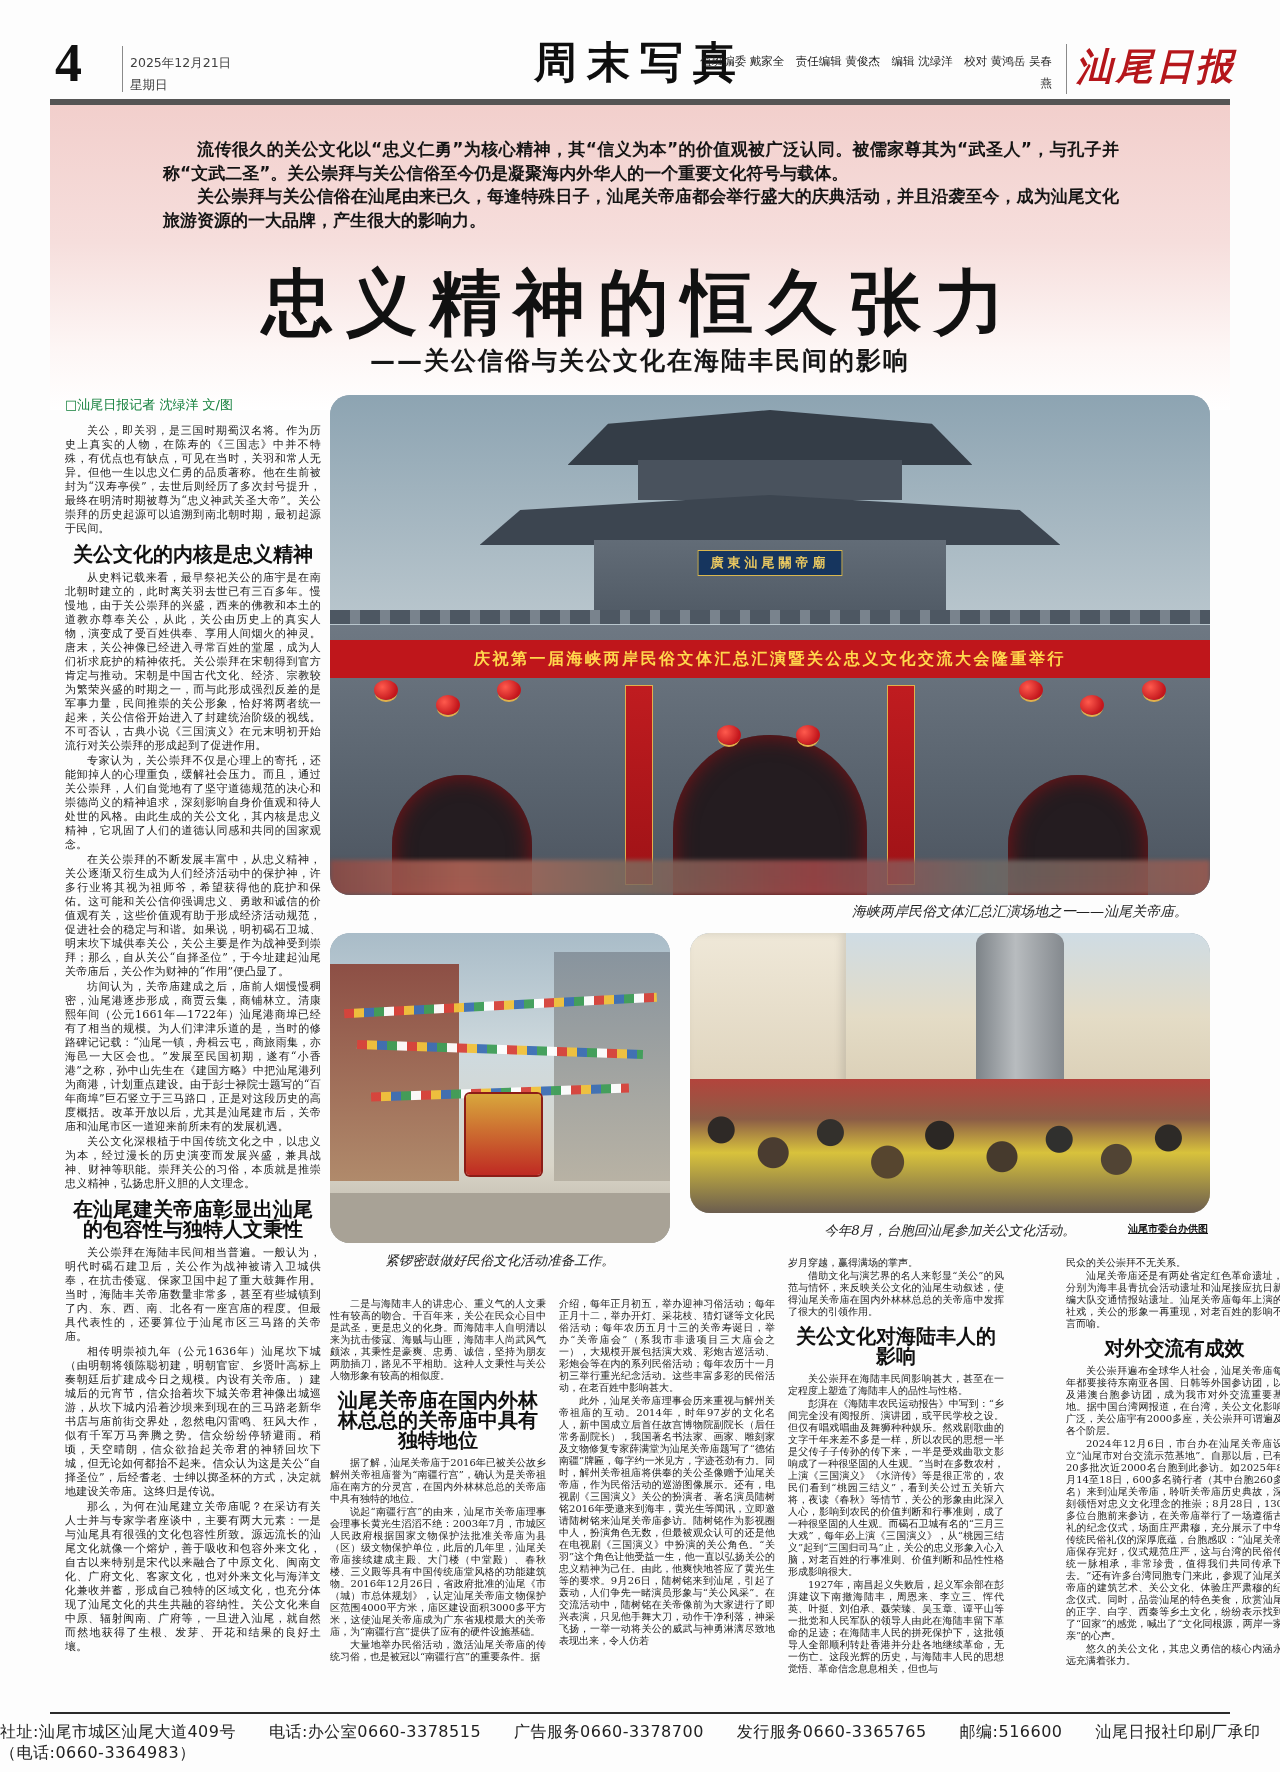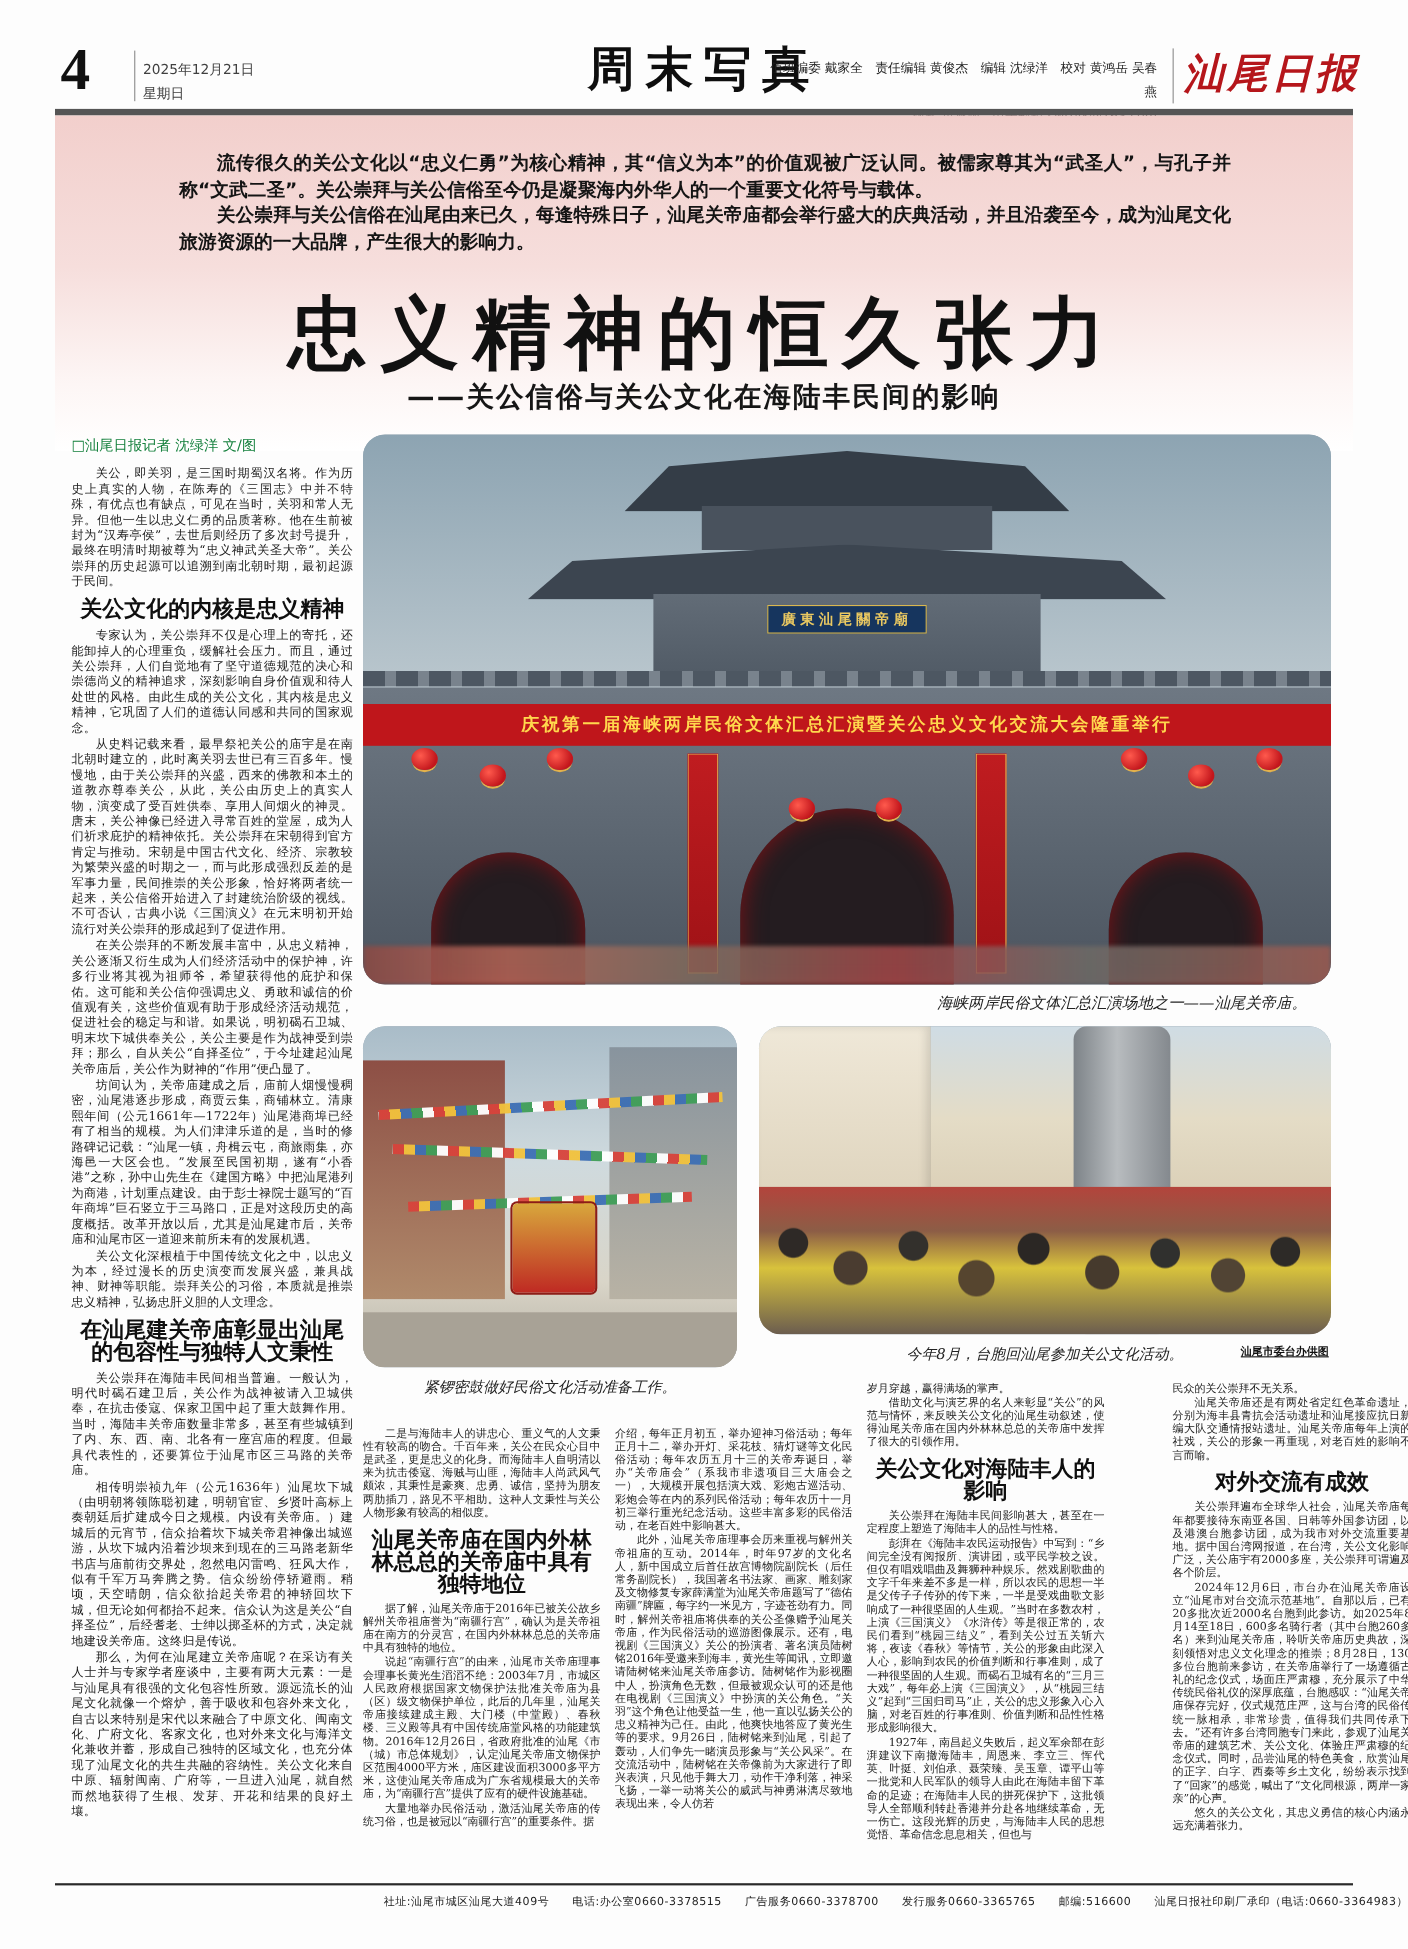--- a/index.html
+++ b/index.html
@@ -103,21 +103,21 @@
       radial-gradient(circle at 82% 60%,#514434 0 15px,transparent 16px),
       radial-gradient(circle at 92% 44%,#2d2a27 0 13px,transparent 14px),
       linear-gradient(180deg,#b3443c 0%,#8c5d46 30%,#d8c23c 55%,#6b5d4f 100%);}
   .cwcapbox{left:690px;top:1222px;width:520px;height:18px;}
   .cwcap{position:absolute;left:0;right:0;text-align:center;font-size:13.5px;}
   .cwcredit{position:absolute;right:2px;top:0;font-size:10px;font-weight:bold;font-style:normal;
             font-family:"Liberation Sans",sans-serif;color:#111;text-decoration:underline;}
 
   
   .ft-rule{left:50px;right:50px;top:1712px;height:1.5px;background:#2a2a2a;}
-  .footer{left:0;right:0;top:1722px;text-align:right;font-size:10px;color:#222;letter-spacing:.5px;}
+  .footer{left:0;right:0;top:1722px;text-align:left;font-size:16px;color:#222;letter-spacing:.5px;}
 </style>
 </head>
 <body>
 
 <div class="page">
 
   <div class="abs pageno">4</div>
   <div class="abs vrule" style="left:122px;top:46px;height:46px;"></div>
   <div class="abs datebox">
     <div>2025年12月21日</div>
@@ -137,22 +137,22 @@
     <p>流传很久的关公文化以“忠义仁勇”为核心精神，其“信义为本”的价值观被广泛认同。被儒家尊其为“武圣人”，与孔子并称“文武二圣”。关公崇拜与关公信俗至今仍是凝聚海内外华人的一个重要文化符号与载体。</p>
     <p>关公崇拜与关公信俗在汕尾由来已久，每逢特殊日子，汕尾关帝庙都会举行盛大的庆典活动，并且沿袭至今，成为汕尾文化旅游资源的一大品牌，产生很大的影响力。</p>
   </div>
   <div class="abs headline">忠义精神的恒久张力</div>
   <div class="abs subhead">——关公信俗与关公文化在海陆丰民间的影响</div>
   <div class="abs byline">□汕尾日报记者 沈绿洋 文/图</div>
 
   <div class="abs col leftcol">
       <p class="para">关公，即关羽，是三国时期蜀汉名将。作为历史上真实的人物，在陈寿的《三国志》中并不特殊，有优点也有缺点，可见在当时，关羽和常人无异。但他一生以忠义仁勇的品质著称。他在生前被封为“汉寿亭侯”，去世后则经历了多次封号提升，最终在明清时期被尊为“忠义神武关圣大帝”。关公崇拜的历史起源可以追溯到南北朝时期，最初起源于民间。</p>
       <h3 class="chead">关公文化的内核是忠义精神</h3>
+      <p class="para">从史料记载来看，最早祭祀关公的庙宇是在南北朝时建立的，此时离关羽去世已有三百多年。慢慢地，由于关公崇拜的兴盛，西来的佛教和本土的道教亦尊奉关公，从此，关公由历史上的真实人物，演变成了受百姓供奉、享用人间烟火的神灵。唐末，关公神像已经进入寻常百姓的堂屋，成为人们祈求庇护的精神依托。关公崇拜在宋朝得到官方肯定与推动。宋朝是中国古代文化、经济、宗教较为繁荣兴盛的时期之一，而与此形成强烈反差的是军事力量，民间推崇的关公形象，恰好将两者统一起来，关公信俗开始进入了封建统治阶级的视线。不可否认，古典小说《三国演义》在元末明初开始流行对关公崇拜的形成起到了促进作用。</p>
       <p class="para">专家认为，关公崇拜不仅是心理上的寄托，还能卸掉人的心理重负，缓解社会压力。而且，通过关公崇拜，人们自觉地有了坚守道德规范的决心和崇德尚义的精神追求，深刻影响自身价值观和待人处世的风格。由此生成的关公文化，其内核是忠义精神，它巩固了人们的道德认同感和共同的国家观念。</p>
-      <p class="para">从史料记载来看，最早祭祀关公的庙宇是在南北朝时建立的，此时离关羽去世已有三百多年。慢慢地，由于关公崇拜的兴盛，西来的佛教和本土的道教亦尊奉关公，从此，关公由历史上的真实人物，演变成了受百姓供奉、享用人间烟火的神灵。唐末，关公神像已经进入寻常百姓的堂屋，成为人们祈求庇护的精神依托。关公崇拜在宋朝得到官方肯定与推动。宋朝是中国古代文化、经济、宗教较为繁荣兴盛的时期之一，而与此形成强烈反差的是军事力量，民间推崇的关公形象，恰好将两者统一起来，关公信俗开始进入了封建统治阶级的视线。不可否认，古典小说《三国演义》在元末明初开始流行对关公崇拜的形成起到了促进作用。</p>
       <p class="para">在关公崇拜的不断发展丰富中，从忠义精神，关公逐渐又衍生成为人们经济活动中的保护神，许多行业将其视为祖师爷，希望获得他的庇护和保佑。这可能和关公信仰强调忠义、勇敢和诚信的价值观有关，这些价值观有助于形成经济活动规范，促进社会的稳定与和谐。如果说，明初碣石卫城、明末坎下城供奉关公，关公主要是作为战神受到崇拜；那么，自从关公“自择圣位”，于今址建起汕尾关帝庙后，关公作为财神的“作用”便凸显了。</p>
       <p class="para">坊间认为，关帝庙建成之后，庙前人烟慢慢稠密，汕尾港逐步形成，商贾云集，商铺林立。清康熙年间（公元1661年—1722年）汕尾港商埠已经有了相当的规模。为人们津津乐道的是，当时的修路碑记记载：“汕尾一镇，舟楫云屯，商旅雨集，亦海邑一大区会也。”发展至民国初期，遂有“小香港”之称，孙中山先生在《建国方略》中把汕尾港列为商港，计划重点建设。由于彭士禄院士题写的“百年商埠”巨石竖立于三马路口，正是对这段历史的高度概括。改革开放以后，尤其是汕尾建市后，关帝庙和汕尾市区一道迎来前所未有的发展机遇。</p>
       <p class="para">关公文化深根植于中国传统文化之中，以忠义为本，经过漫长的历史演变而发展兴盛，兼具战神、财神等职能。崇拜关公的习俗，本质就是推崇忠义精神，弘扬忠肝义胆的人文理念。</p>
       <h3 class="chead">在汕尾建关帝庙彰显出汕尾的包容性与独特人文秉性</h3>
       <p class="para">关公崇拜在海陆丰民间相当普遍。一般认为，明代时碣石建卫后，关公作为战神被请入卫城供奉，在抗击倭寇、保家卫国中起了重大鼓舞作用。当时，海陆丰关帝庙数量非常多，甚至有些城镇到了内、东、西、南、北各有一座宫庙的程度。但最具代表性的，还要算位于汕尾市区三马路的关帝庙。</p>
       <p class="para">相传明崇祯九年（公元1636年）汕尾坎下城（由明朝将领陈聪初建，明朝官宦、乡贤叶高标上奏朝廷后扩建成今日之规模。内设有关帝庙。）建城后的元宵节，信众抬着坎下城关帝君神像出城巡游，从坎下城内沿着沙坝来到现在的三马路老新华书店与庙前街交界处，忽然电闪雷鸣、狂风大作，似有千军万马奔腾之势。信众纷纷停轿避雨。稍顷，天空晴朗，信众欲抬起关帝君的神轿回坎下城，但无论如何都抬不起来。信众认为这是关公“自择圣位”，后经耆老、士绅以掷圣杯的方式，决定就地建设关帝庙。这终归是传说。</p>
       <p class="para">那么，为何在汕尾建立关帝庙呢？在采访有关人士并与专家学者座谈中，主要有两大元素：一是与汕尾具有很强的文化包容性所致。源远流长的汕尾文化就像一个熔炉，善于吸收和包容外来文化，自古以来特别是宋代以来融合了中原文化、闽南文化、广府文化、客家文化，也对外来文化与海洋文化兼收并蓄，形成自己独特的区域文化，也充分体现了汕尾文化的共生共融的容纳性。关公文化来自中原、辐射闽南、广府等，一旦进入汕尾，就自然而然地获得了生根、发芽、开花和结果的良好土壤。</p>
     </div>
   <div class="abs col lowcol col2">
       <p class="para">二是与海陆丰人的讲忠心、重义气的人文秉性有较高的吻合。千百年来，关公在民众心目中是武圣，更是忠义的化身。而海陆丰人自明清以来为抗击倭寇、海贼与山匪，海陆丰人尚武风气颇浓，其秉性是豪爽、忠勇、诚信，坚持为朋友两肋插刀，路见不平相助。这种人文秉性与关公人物形象有较高的相似度。</p>

